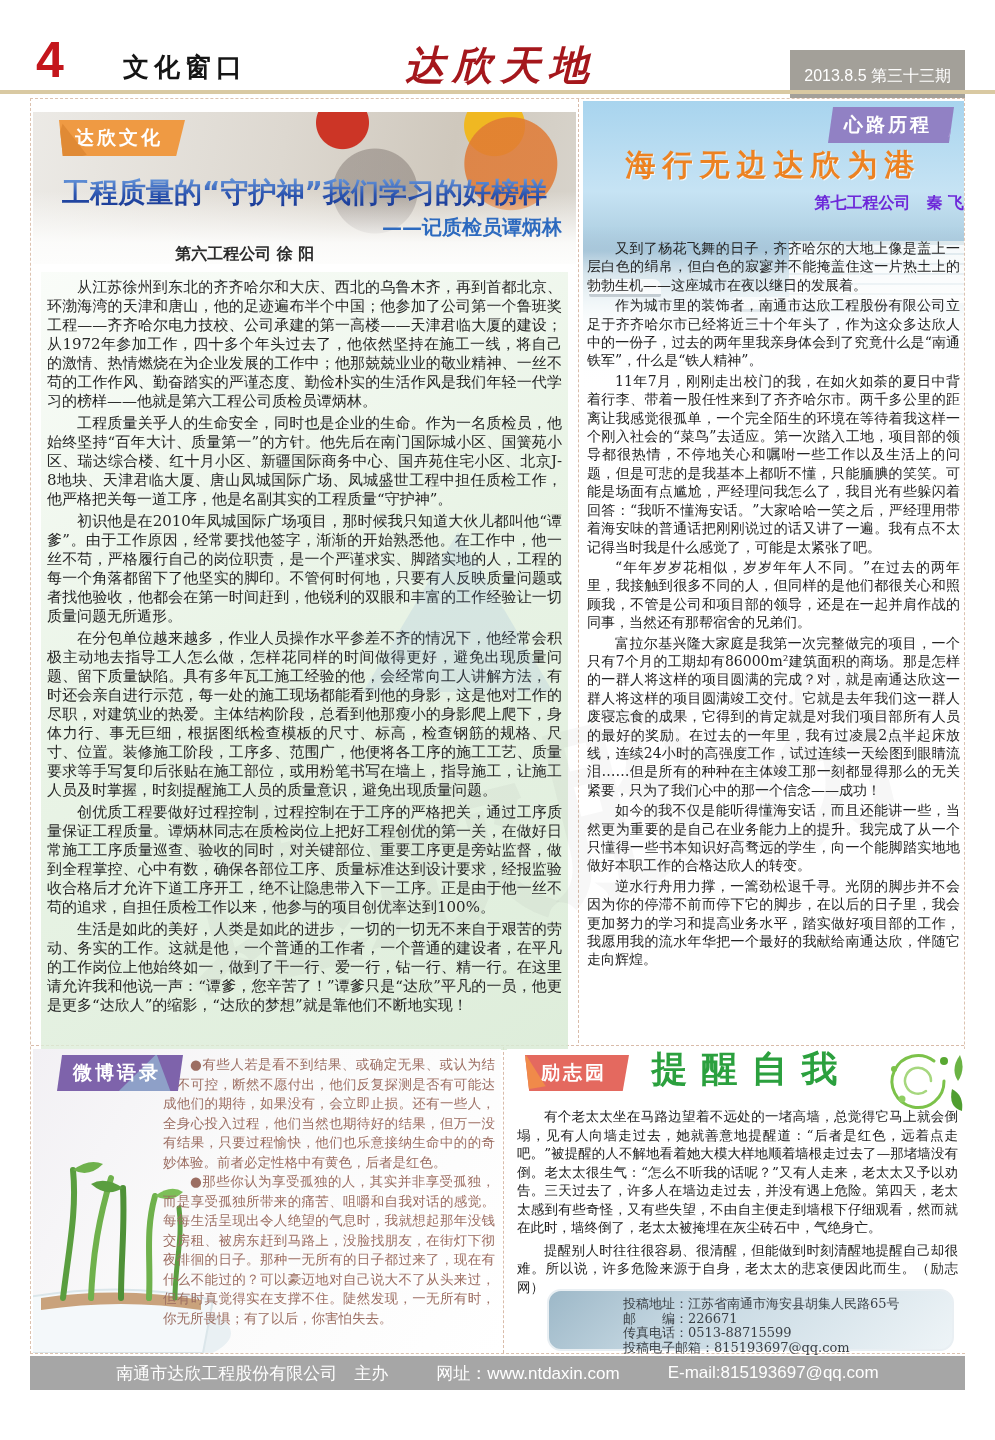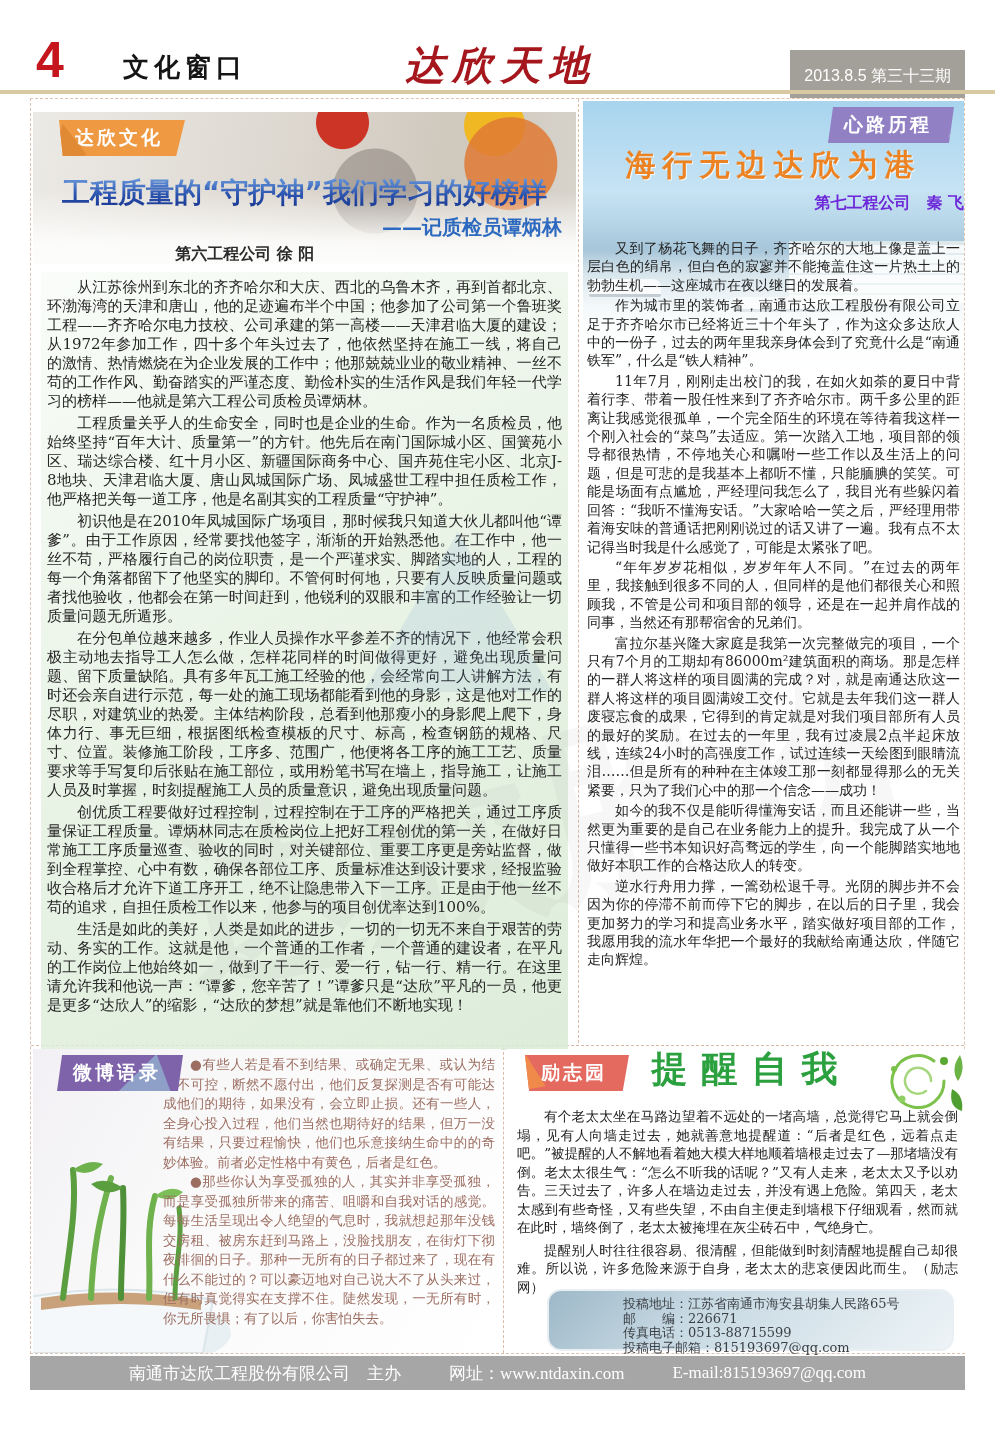--- a/index.html
+++ b/index.html
@@ -123,21 +123,21 @@
               font-size:13.5px;line-height:18.5px;text-align:justify;color:#222;}
   .lizhi-body p{margin:0 0 4px 0;text-indent:2em;}
   .contact-box{position:absolute;left:40px;right:12px;top:240px;height:62px;
                background:linear-gradient(135deg,#9db8c8 0%,#c6d8e2 35%,#eef4f7 100%);
                border:2px solid #e9eff3;border-radius:14px;box-sizing:border-box;
                padding:6px 8px 4px 74px;color:#3a3f44;font-size:13px;line-height:13.2px;}
   .contact-box .cline{margin-bottom:1.5px;white-space:nowrap;}
 
   
   .footer{position:absolute;top:1356px;left:30px;width:935px;height:34px;background:#a6a6a6;
-          color:#fff;font-family:Liberation Serif, serif;font-size:17px;
+          color:#fff;font-family:Liberation Sans, sans-serif;font-size:17px;
           display:flex;align-items:center;justify-content:center;gap:48px;}
 </style>
 </head>
 <body>
 
 <div class="page">
 
   <div class="header">
     <div class="pagenum">4</div>
     <div class="secname">文化窗口</div>

